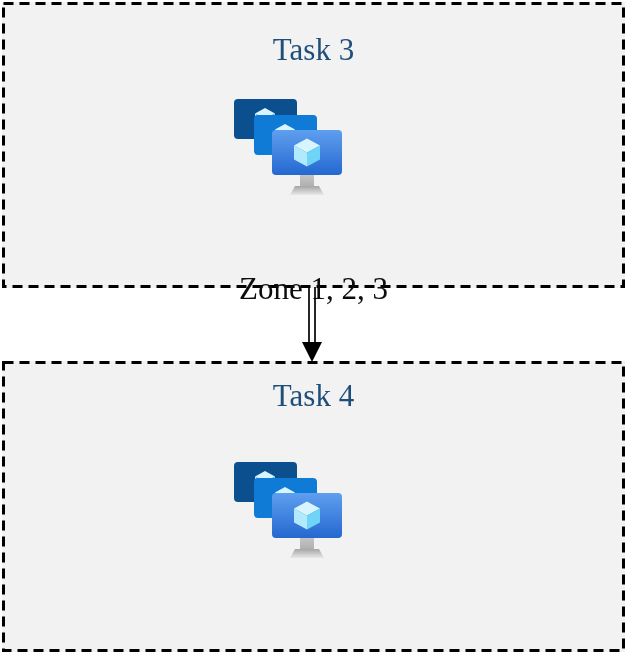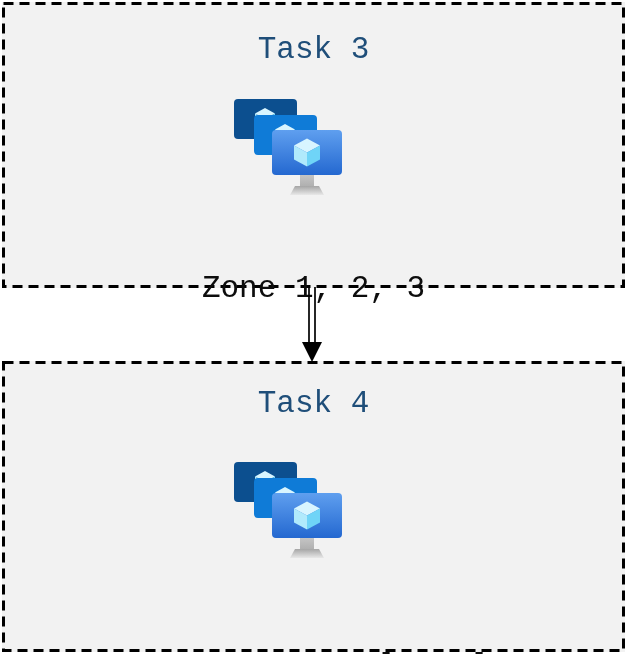--- a/index.html
+++ b/index.html
@@ -1,21 +1,21 @@
 <!DOCTYPE html>
 <html><head>
 <meta charset="utf-8">
 <style>
   html, body { margin: 0; padding: 0; background: #ffffff; }
   .canvas {
     position: relative;
     width: 628px;
     height: 654px;
     background: #ffffff;
-    font-family: Liberation Mono, monospace;
+    font-family: Liberation Serif, serif;
     overflow: hidden;
   }
   .box {
     position: absolute;
     left: 2px;
     width: 623px;
     background: #f2f2f2;
   }
   .box1 { top: 2px;   height: 286px; }
   .box2 { top: 361px; height: 291px; }
@@ -27,21 +27,21 @@
   .box-title {
     position: absolute;
     left: 0; right: 0;
     text-align: center;
     font-size: 31px;
     line-height: 38px;
     color: #1f4e79;
     white-space: pre;
   }
   .box1 .box-title { top: 29px; }
-  .box2 .box-title { top: 24px; }
+  .box2 .box-title { top: 16px; }
   .icon-wrap {
     position: absolute;
     left: calc(50% - 80px);
     width: 108px;
     height: 96px;
   }
   .box1 .icon-wrap { top: 97px; }
   .box2 .icon-wrap { top: 101px; }
   .box-labels {
     position: absolute;

